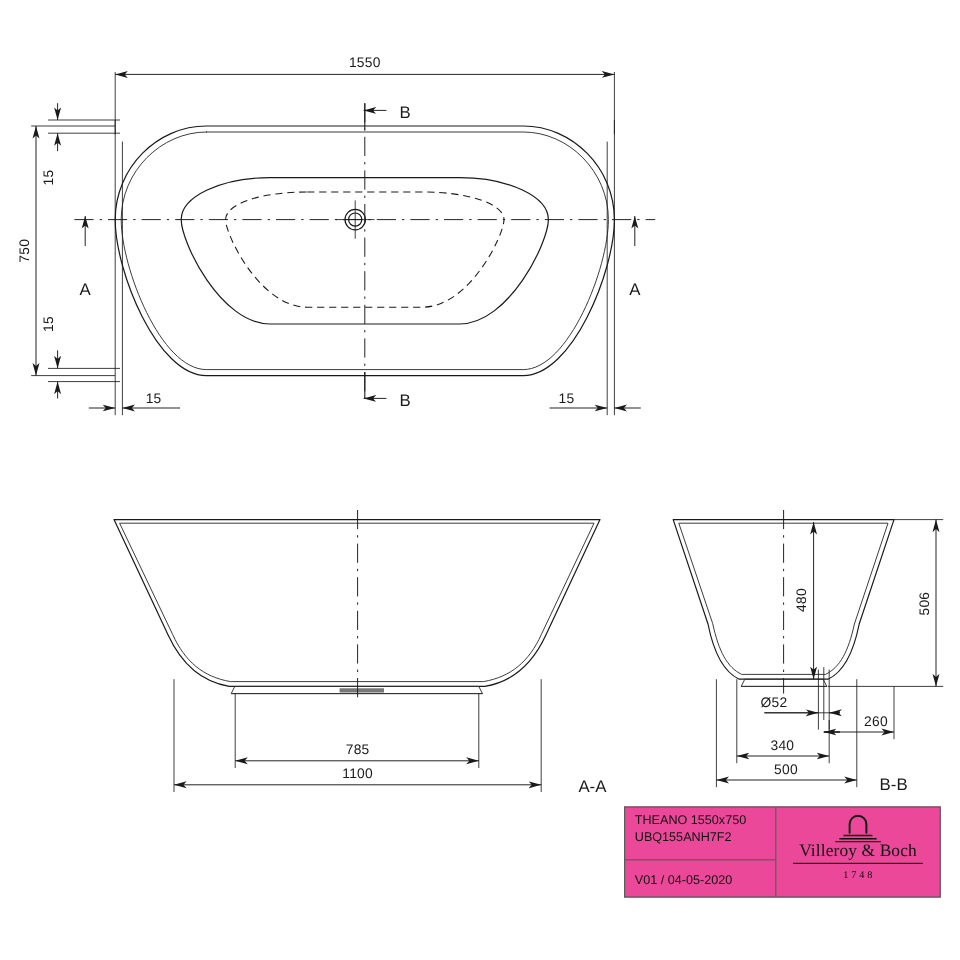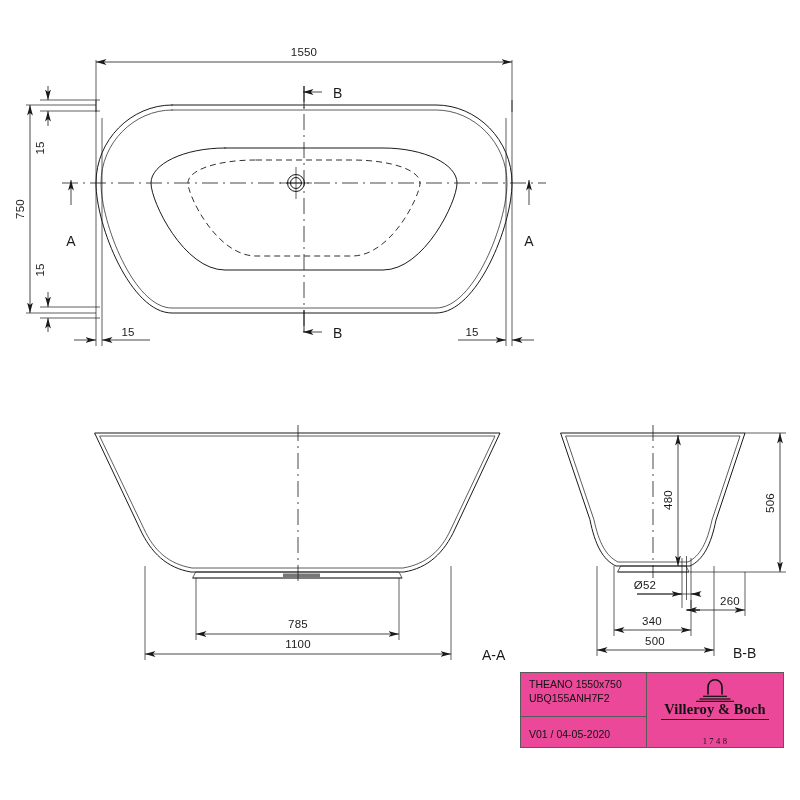--- a/index.html
+++ b/index.html
@@ -139,38 +139,38 @@
     text-align: center;
   }
   #vb-mark {
     display: block;
     margin: 0 auto;
   }
   #vb-name {
     display: block;
     font-family: "Liberation Serif", serif;
     font-size: 14.5px;
-    font-weight: bold;
+    font-weight: normal;
     color: #111111;
     letter-spacing: 0.1px;
     margin-top: -1px;
   }
   #vb-rule {
     width: 108px;
     height: 1.4px;
     background: #111111;
     margin: 1px auto 0 auto;
   }
   #vb-year {
     display: block;
     font-family: "Liberation Serif", serif;
     font-size: 8.5px;
     color: #111111;
     letter-spacing: 2.4px;
-    margin-top: 16px;
+    margin-top: 4px;
     padding-left: 2px;
   }
 </style>
 </head>
 <body>
 
 <div id="sheet">
 
   <svg id="drawing" viewBox="0 0 800 800">
     <defs>

